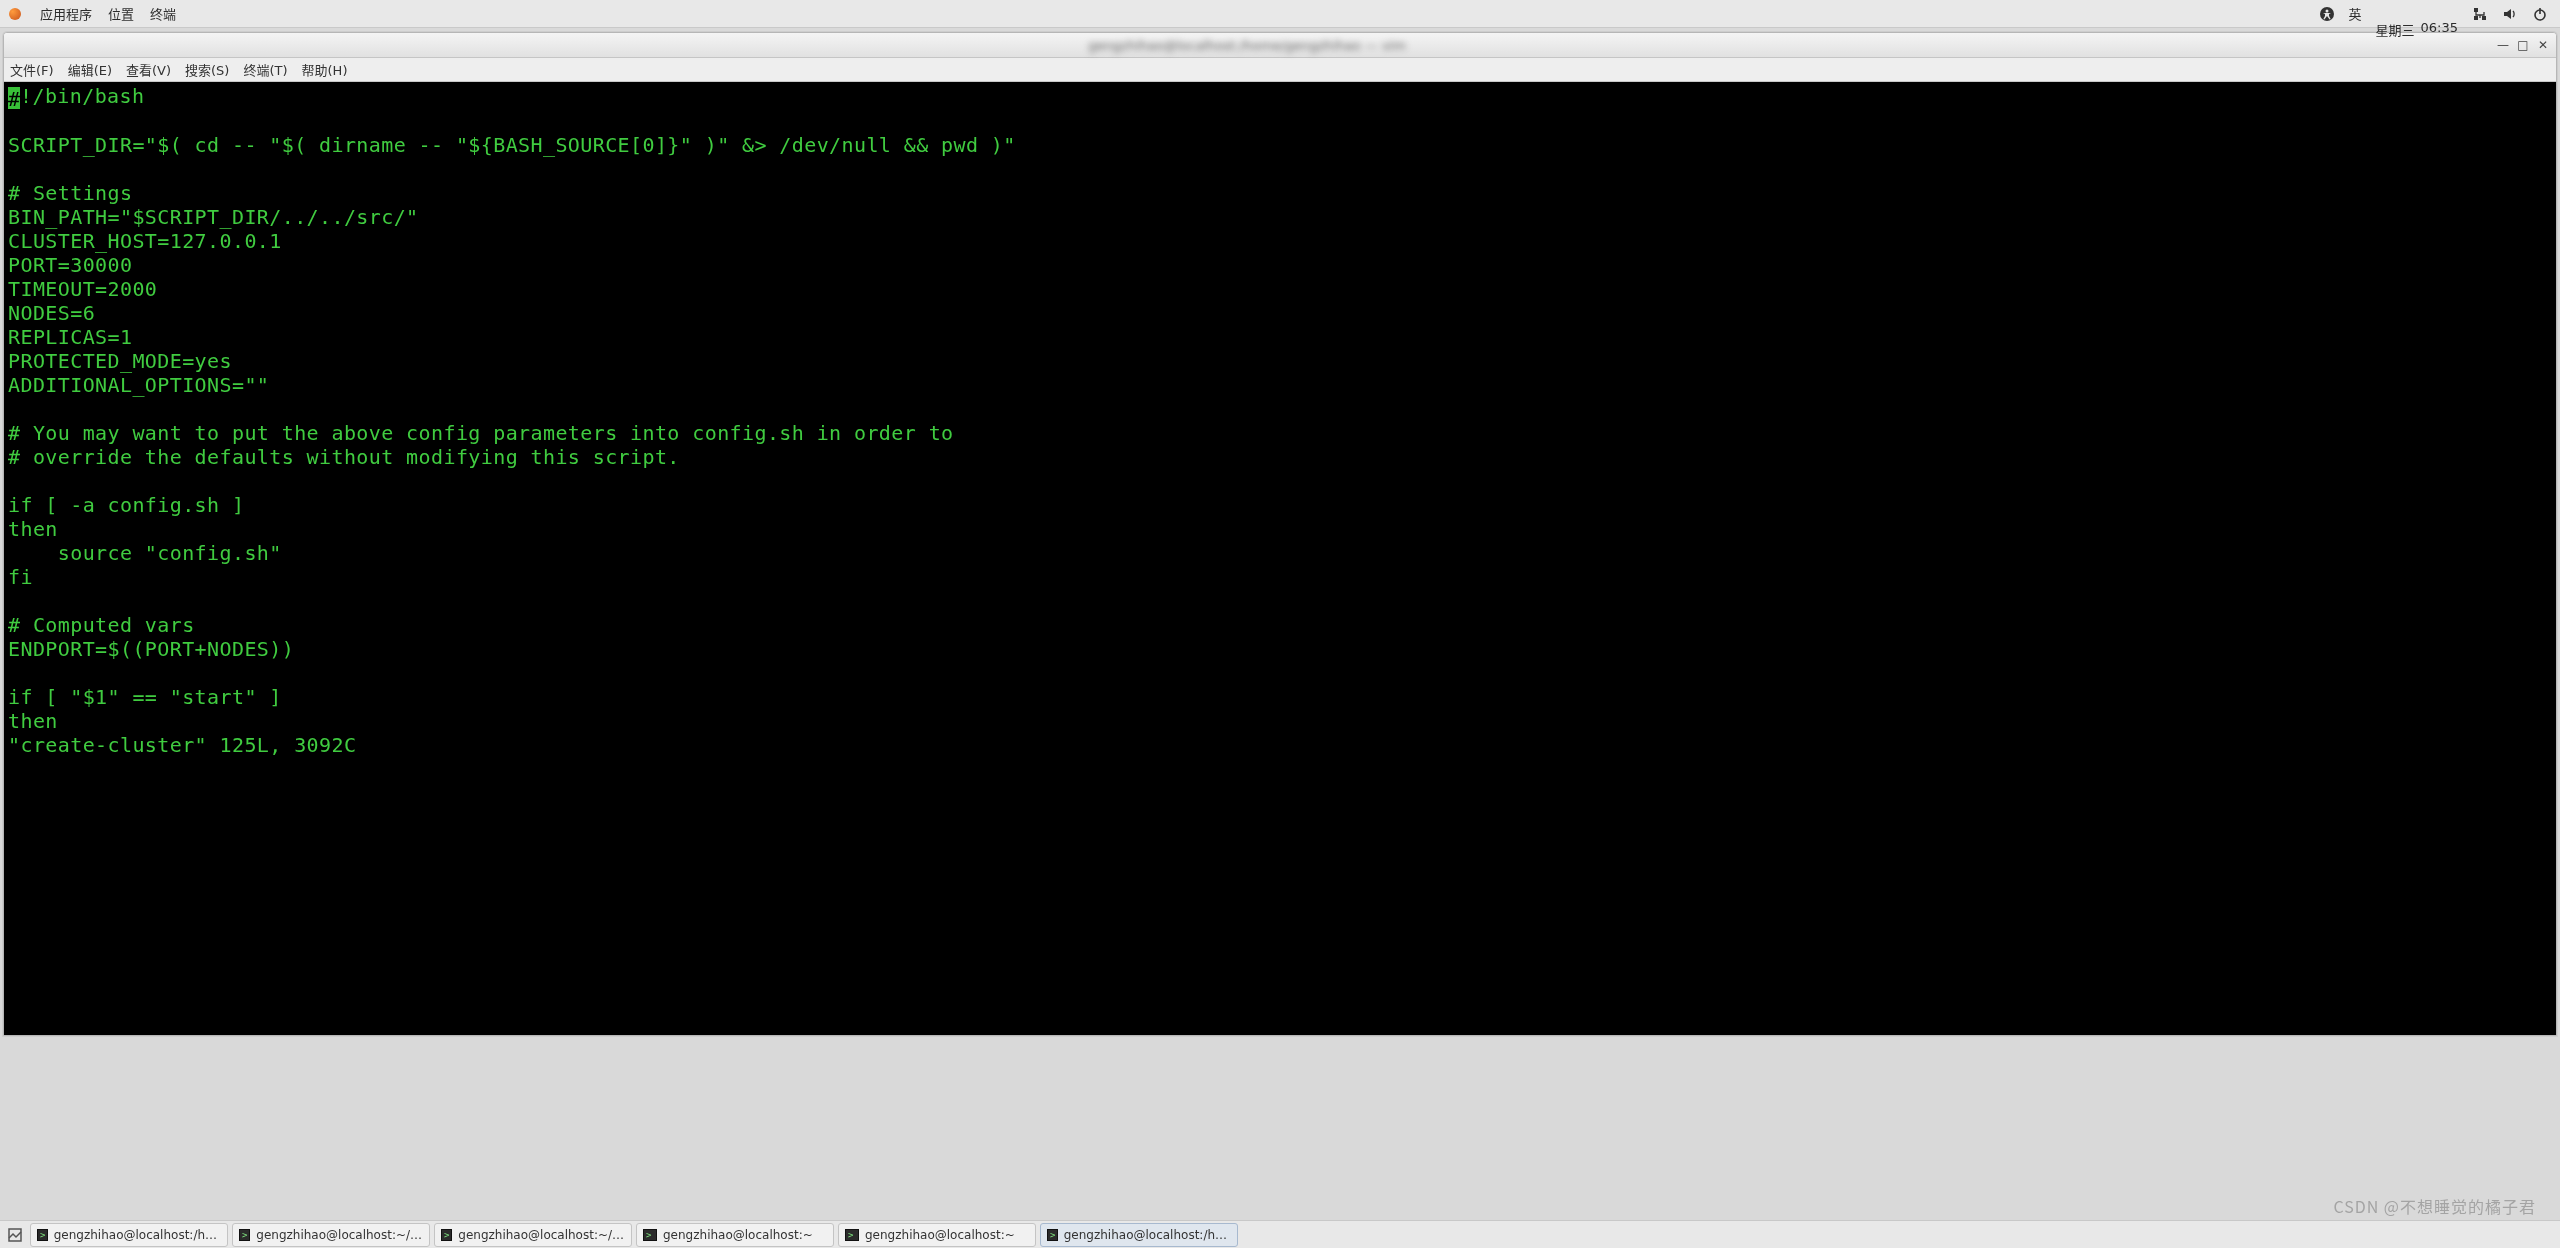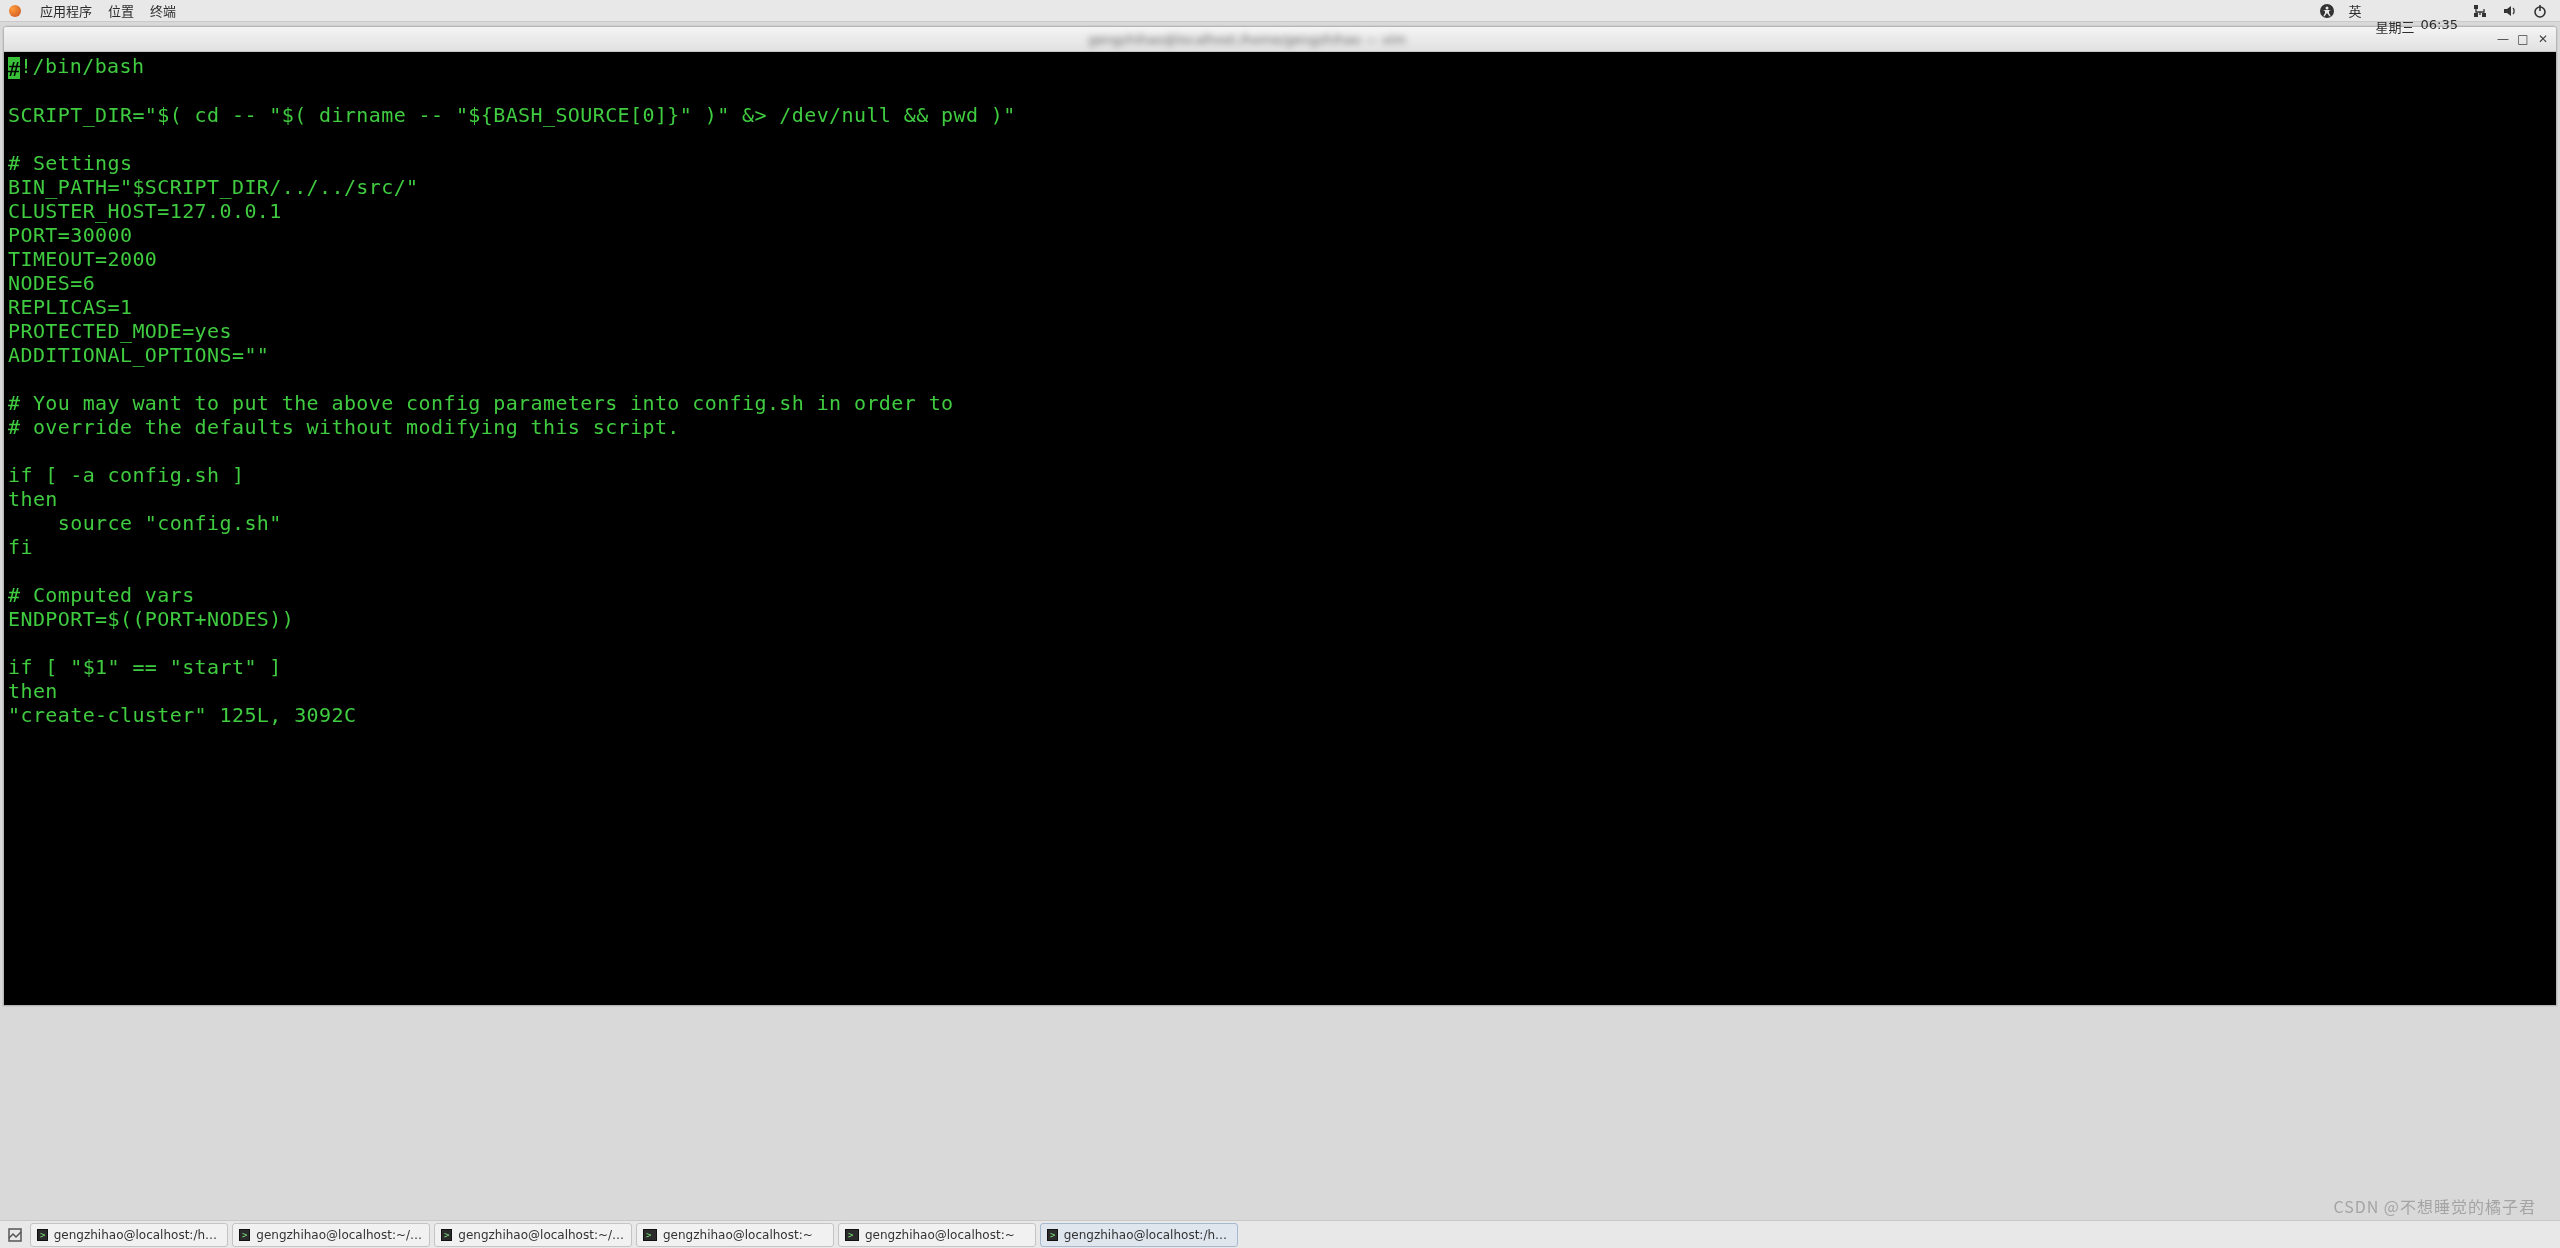--- a/index.html
+++ b/index.html
@@ -1,19 +1,19 @@
 <!DOCTYPE html>
 <html><head>
 <meta charset="utf-8">
 <style>
   * { margin:0; padding:0; box-sizing:border-box; }
   html,body{ width:2560px; height:1248px; font-family:"DejaVu Sans","Noto Sans CJK SC","Microsoft YaHei",sans-serif; background:#d9d9d9; overflow:hidden; }
 
   
-  .top-panel{ height:22px; background:#e8e8e8; border-bottom:1px solid #c9c9c9; display:flex; align-items:center; font-size:13px; color:#2c2c2c; }
+  .top-panel{ height:28px; background:#e8e8e8; border-bottom:1px solid #c9c9c9; display:flex; align-items:center; font-size:13px; color:#2c2c2c; }
   .panel-left{ display:flex; align-items:center; gap:16px; padding-left:6px; }
   .panel-item{ cursor:pointer; }
   .panel-right{ margin-left:auto; display:flex; align-items:center; gap:14px; padding-right:12px; }
   .panel-icon-box{ display:inline-flex; align-items:center; justify-content:center; width:18px; height:18px; }
   .panel-clock{ display:flex; gap:6px;margin-top:31px; }
 
   
   .sys-icon svg{ display:block; }
   .app-dot{ width:12px;height:12px; border-radius:50%; background:radial-gradient(circle at 30% 30%,#ff9b3d,#c9531c);} 
 
@@ -91,20 +91,28 @@
 
 <div class="window">
   <div class="titlebar">
     <div class="title-spacer">gengzhihao@localhost:/home/gengzhihao — vim</div>
     <div class="win-btns">
       <div class="win-btn">—</div>
       <div class="win-btn">□</div>
       <div class="win-btn close">✕</div>
     </div>
   </div>
+  <div class="menubar">
+    <span class="menu-item">文件(F)</span>
+    <span class="menu-item">编辑(E)</span>
+    <span class="menu-item">查看(V)</span>
+    <span class="menu-item">搜索(S)</span>
+    <span class="menu-item">终端(T)</span>
+    <span class="menu-item">帮助(H)</span>
+  </div>
   <div class="terminal" id="term"><span class="cursor-block">#</span><span>!/bin/bash
 
 SCRIPT_DIR="$( cd -- "$( dirname -- "${BASH_SOURCE[0]}" )" &amp;&gt; /dev/null &amp;&amp; pwd )"
 
 # Settings
 BIN_PATH="$SCRIPT_DIR/../../src/"
 CLUSTER_HOST=127.0.0.1
 PORT=30000
 TIMEOUT=2000
 NODES=6

